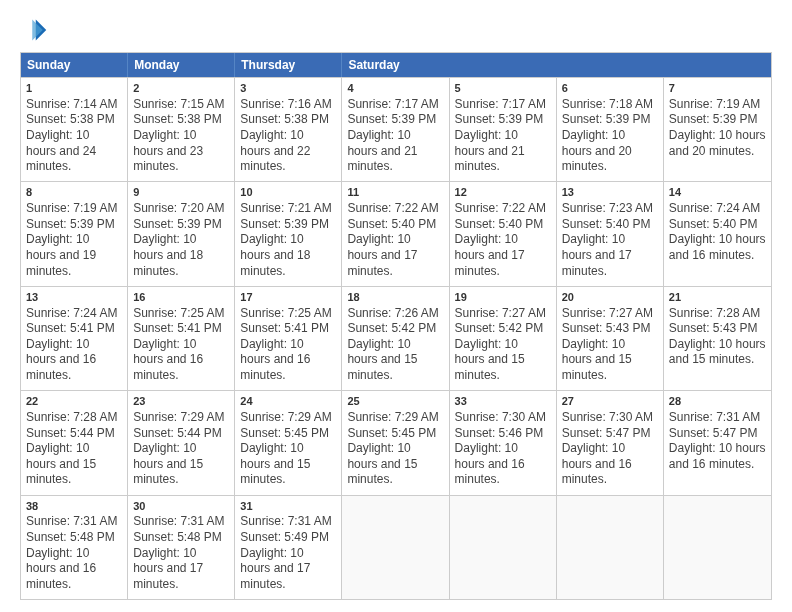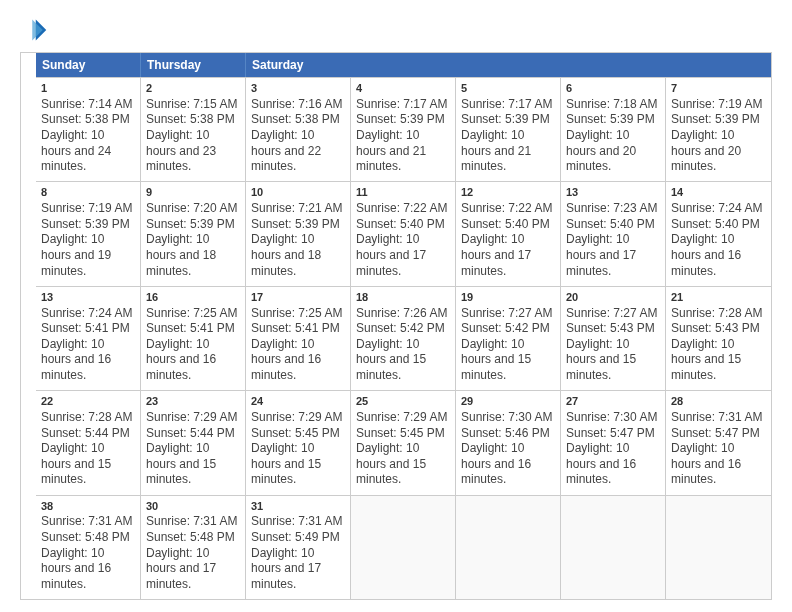--- a/index.html
+++ b/index.html
@@ -50,21 +50,20 @@
     }
     .location-title {
       font-size: 16px;
       color: #555;
     }
     .calendar {
       flex: 1;
       display: flex;
       flex-direction: column;
       border: 1px solid #ccc;
-      padding-left: 15px;
     }
     .cal-header-row {
       display: grid;
       grid-template-columns: repeat(7, 1fr);
       background: #3a6bb5;
     }
     .cal-header-cell {
       color: #fff;
       font-weight: bold;
       font-size: 12px;
@@ -124,20 +123,21 @@
     </div>
     <div class="title-block">
       <div class="month-title"></div>
       <div class="location-title"></div>
     </div>
   </div>
 
   <div class="calendar">
     <div class="cal-header-row" id="cal-header">
         <div class="cal-header-cell">Sunday</div>
+        <div class="cal-header-cell">Monday</div>
         <div class="cal-header-cell">Thursday</div>
         <div class="cal-header-cell">Saturday</div>
       </div>
     <div class="cal-body" id="cal-body">
         <div class="cal-row">
           <div class="cal-cell">
         <span class="day-num">1</span>
         <span class="info">Sunrise: 7:14 AM<br>Sunset: 5:38 PM<br>Daylight: 10 hours and 24 minutes.</span>
       </div>
           <div class="cal-cell">
@@ -236,21 +236,21 @@
       </div>
           <div class="cal-cell">
         <span class="day-num">24</span>
         <span class="info">Sunrise: 7:29 AM<br>Sunset: 5:45 PM<br>Daylight: 10 hours and 15 minutes.</span>
       </div>
           <div class="cal-cell">
         <span class="day-num">25</span>
         <span class="info">Sunrise: 7:29 AM<br>Sunset: 5:45 PM<br>Daylight: 10 hours and 15 minutes.</span>
       </div>
           <div class="cal-cell">
-        <span class="day-num">29</span>
+        <span class="day-num">33</span>
         <span class="info">Sunrise: 7:30 AM<br>Sunset: 5:46 PM<br>Daylight: 10 hours and 16 minutes.</span>
       </div>
           <div class="cal-cell">
         <span class="day-num">27</span>
         <span class="info">Sunrise: 7:30 AM<br>Sunset: 5:47 PM<br>Daylight: 10 hours and 16 minutes.</span>
       </div>
           <div class="cal-cell">
         <span class="day-num">28</span>
         <span class="info">Sunrise: 7:31 AM<br>Sunset: 5:47 PM<br>Daylight: 10 hours and 16 minutes.</span>
       </div>

